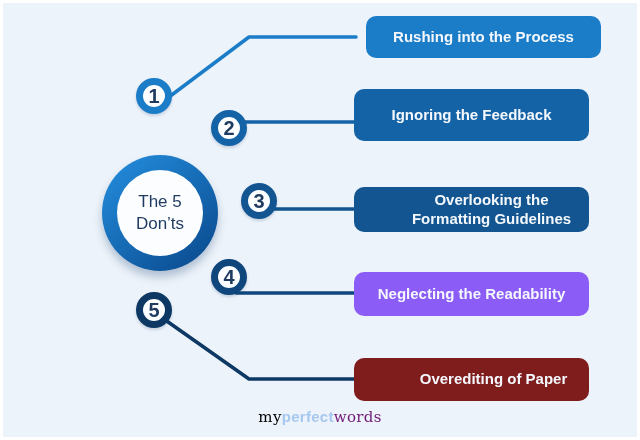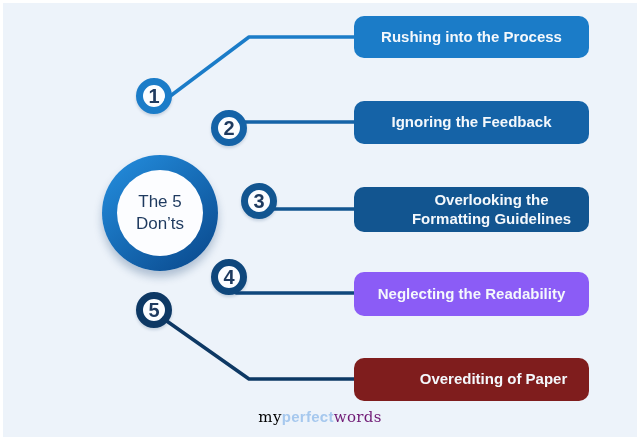--- a/index.html
+++ b/index.html
@@ -57,21 +57,21 @@
     position: absolute;
     left: 351px; width: 235px;
     border-radius: 10px;
     display: flex; align-items: center; justify-content: center;
     color: #f4f8fc;
     font-size: 15px; font-weight: bold;
     text-align: center; line-height: 1.25;
     white-space: pre-line;
   }
   .b1 { top: 13px;  height: 42px; }
-  .b2 { top: 98px;  height: 43px; }
+  .b2 { top: 86px;  height: 52px; }
   .b3 { top: 184px; height: 45px; }
   .b4 { top: 269px; height: 44px; }
   .b5 { top: 355px; height: 43px; }
 
   .logo {
     position: absolute;
     left: 0; right: 0; top: 405px;
     text-align: center;
     font-size: 15px;
     letter-spacing: 0.3px;
@@ -108,21 +108,21 @@
   <div class="circle c3" style="border-color: rgb(18, 85, 144);">
     <span class="num" style="color: rgb(30, 58, 95);">3</span>
   </div>
   <div class="circle c4" style="border-color: rgb(15, 71, 124);">
     <span class="num" style="color: rgb(30, 58, 95);">4</span>
   </div>
   <div class="circle c5" style="border-color: rgb(13, 56, 100);">
     <span class="num" style="color: rgb(30, 58, 95);">5</span>
   </div>
 
-  <div class="box b1" style="background-color: rgb(27, 124, 200);">Rushing into the Process</div>
+  <div class="box b1" style="background-color: rgb(27, 124, 200); margin-left: 12px;">Rushing into the Process</div>
   <div class="box b2" style="background-color: rgb(21, 99, 167);">Ignoring the Feedback</div>
   <div class="box b3" style="background-color: rgb(18, 85, 144); padding-left: 40px;">Overlooking the
 Formatting Guidelines</div>
   <div class="box b4" style="background-color: #8b5cf6;">Neglecting the Readability</div>
   <div class="box b5" style="background-color: #7f1d1d; padding-left: 44px;">Overediting of Paper</div>
 
   <div class="logo">
     <span class="serif" style="color: #000000;">my</span><span class="brand-bold" style="color: rgb(166, 200, 238); text-align: right;">perfect</span><span class="serif" style="color: #701a75; margin-top: 20px;">words</span>
   </div>
 

